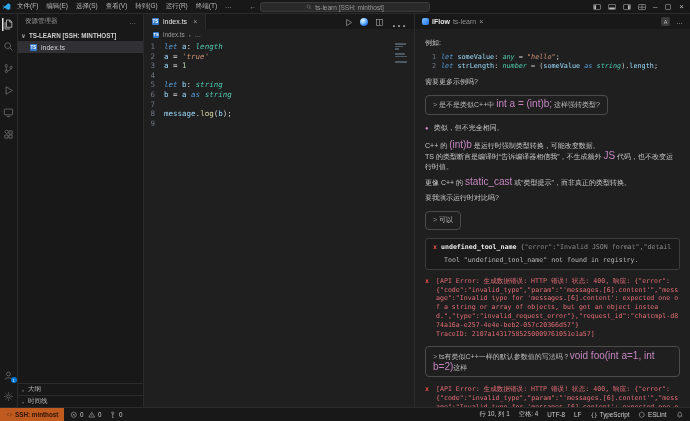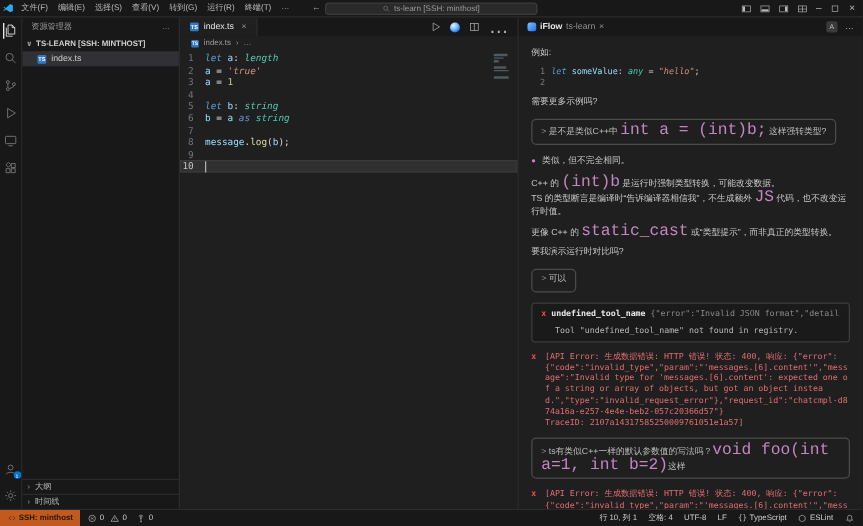--- a/index.html
+++ b/index.html
@@ -90,21 +90,21 @@
   .iflow-sq { width:7px; height:7px; border-radius:2px; flex:none;
     background:linear-gradient(135deg,#7ec3ff,#1f6feb); }
   .panel-tab .app { color:#e7e7e7; font-weight:bold; }
   .panel-tab .doc { color:#8f8f8f; }
   .panel-actions { margin-left:auto; display:flex; align-items:center; gap:6px; color:#b5b5b5; }
   .a-badge { background:#3a3a3a; color:#c5c5c5; border-radius:2px; font-size:5.5px;
     width:9px; height:9px; display:flex; align-items:center; justify-content:center; }
 
   .chat { flex:1; overflow:hidden; padding:4px 10px 0 10px; font-size:7px; line-height:10px; color:#c8c8c8; }
   .msg-text { margin:5px 0; white-space:pre-wrap; }
-  .inline-code { font-family:Liberation Mono, monospace; color:var(--inline-code-purple); font-size:13px; }
+  .inline-code { font-family:Liberation Sans, sans-serif; color:var(--inline-code-purple); font-size:10px; }
   .code-block { font-family:"DejaVu Sans Mono",monospace; font-size:6.8px; line-height:9.4px; margin:3px 0 5px 2px; }
   .cb-row { display:flex; }
   .cb-num { width:9px; flex:none; color:#6e7681; text-align:right; margin-right:5px; }
   .msg-user { border:1px solid #4b4b4b; border-radius:4px; padding:3.5px 7px; margin:8px 0;
     color:#bdbdbd; width:fit-content; max-width:100%; white-space:pre-wrap; }
   .msg-user .prompt { color:#9a9a9a; }
   .msg-bullet { display:flex; gap:5px; margin:7px 0; }
   .msg-bullet .dot { color:var(--inline-code-purple); font-size:6px; line-height:10px; }
   .tool-box { border:1px solid #3c3c3c; background:#1a1a1a; border-radius:3px; padding:4px 7px;
     margin:7px 0; font-family:"DejaVu Sans Mono",monospace; font-size:6.6px; line-height:9px; }
@@ -345,24 +345,20 @@
           <span class="ctext"></span>
         </div>
         <div class="crow">
           <span class="ln">8</span>
           <span class="ctext"><span class="tk-var">message</span><span class="tk-pn">.</span><span class="tk-fn">log</span><span class="tk-pn">(</span><span class="tk-var">b</span><span class="tk-pn">);</span></span>
         </div>
         <div class="crow">
           <span class="ln">9</span>
           <span class="ctext"></span>
         </div>
-        <div class="crow active">
-          <span class="ln">10</span>
-          <span class="ctext"><span class="cursor"></span></span>
-        </div>
       </div>
   </div>
 
   <div class="panel">
     <div class="panel-tabbar">
       <div class="panel-tab">
         <span class="iflow-sq"></span>
         <span class="app">iFlow</span>
         <span class="doc">ts-learn</span>
         <span class="close" style="color:#9a9a9a">×</span>
@@ -374,20 +370,21 @@
     </div>
     <div class="chat" id="chat">
         <div class="msg-text"><span>例如:</span></div>
         <div class="code-block">
           <div class="cb-row">
             <span class="cb-num">1</span>
             <span><span class="tk-kw">let </span><span class="tk-var">someValue</span><span class="tk-pn">: </span><span class="tk-ty">any</span><span class="tk-pn"> = </span><span class="tk-str">"hello"</span><span class="tk-pn">;</span></span>
           </div>
           <div class="cb-row">
             <span class="cb-num">2</span>
+            <span><span class="tk-kw">let </span><span class="tk-var">strLength</span><span class="tk-pn">: </span><span class="tk-ty">number</span><span class="tk-pn"> = (</span><span class="tk-var">someValue</span><span class="tk-kw"> as </span><span class="tk-ty">string</span><span class="tk-pn">).</span><span class="tk-var">length</span><span class="tk-pn">;</span></span>
           </div>
         </div>
         <div class="msg-text"><span>需要更多示例吗?</span></div>
         <div class="msg-user"><span class="prompt">&gt; </span><span>是不是类似C++中 </span><span class="inline-code">int a = (int)b;</span><span> 这样强转类型?</span></div>
         <div class="msg-bullet">
           <span class="dot">●</span>
           <span><span>类似，但不完全相同。</span></span>
         </div>
         <div class="msg-text"><span>C++ 的 </span><span class="inline-code">(int)b</span><span> 是运行时强制类型转换，可能改变数据。
 TS 的类型断言是编译时“告诉编译器相信我”，不生成额外 </span><span class="inline-code">JS</span><span> 代码，也不改变运行时值。</span></div>

